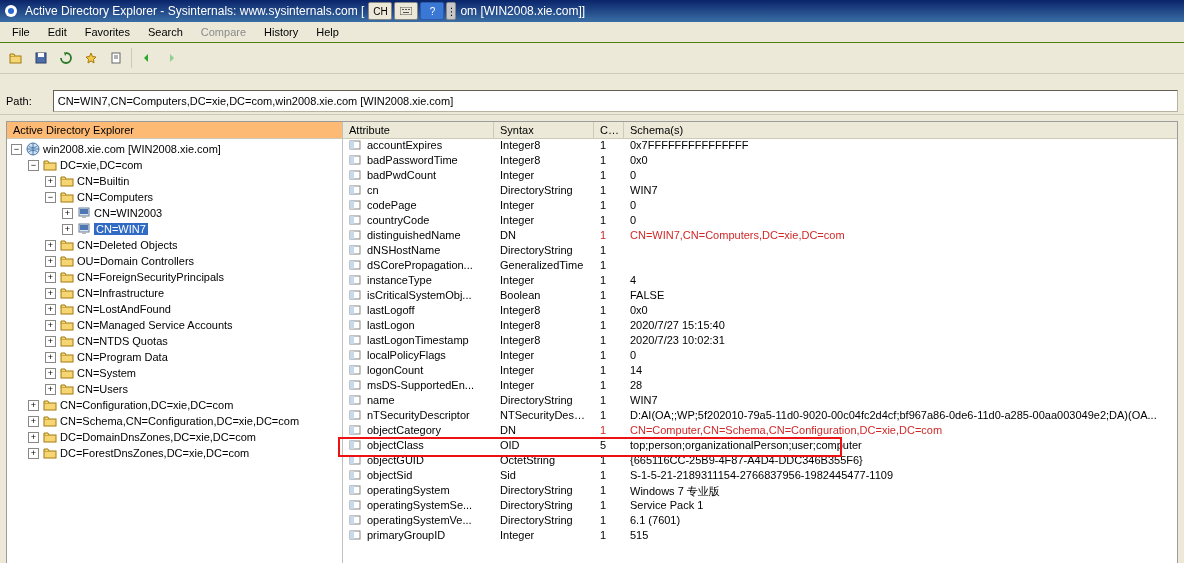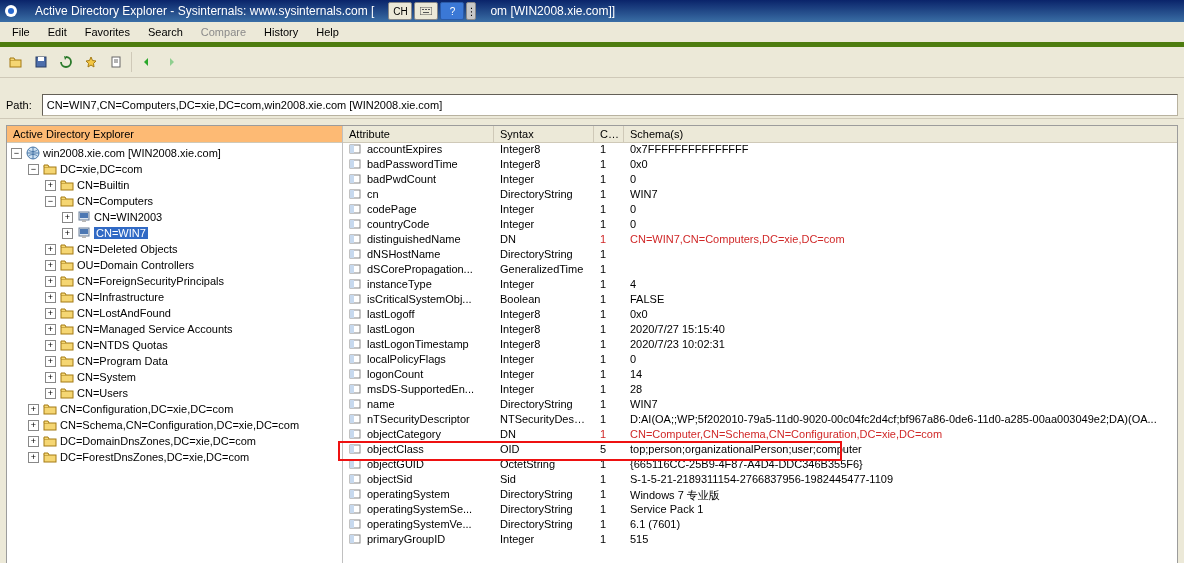--- a/index.html
+++ b/index.html
@@ -1,25 +1,25 @@
 <!DOCTYPE html>
 <html><head>
 <meta charset="utf-8">
 <style>
   html,body{margin:0;padding:0;font-family:"Tahoma","Microsoft Sans Serif",sans-serif;font-size:11px;color:#000;background:#fff;height:100%;width:1184px;overflow:hidden}
-  .titlebar{height:22px;background:linear-gradient(#0a246a,#3a6ea5);color:#fff;display:flex;align-items:center;padding:0 4px;gap:14px;font-size:12px}
+  .titlebar{height:22px;background:linear-gradient(#0a246a,#3a6ea5);color:#fff;display:flex;align-items:center;padding:0 4px;gap:4px;font-size:12px}
   .titlebar .overlay{display:flex;align-items:flex-end;gap:2px}
   .ov-btn{display:inline-flex;width:22px;height:16px;background:#ece9d8;border:1px solid #888;border-radius:2px;align-items:center;justify-content:center;font-size:10px;color:#000}
-  .menubar{height:20px;background:#ece9d8;display:flex;align-items:center;gap:2px;padding:0 4px;border-bottom:5px solid #4d7c0f}
+  .menubar{height:20px;background:#ece9d8;display:flex;align-items:center;gap:2px;padding:0 4px;border-bottom:1px solid #4d7c0f}
   .menubar span{padding:2px 8px;cursor:default}
   .menubar span[data-disabled="true"]{color:#8a8a8a}
   .toolbar{height:26px;background:#ece9d8;border-bottom:1px solid #cfc9b8;display:flex;align-items:center;gap:1px;padding:2px 4px}
   .tbtn{width:22px;height:22px;display:inline-flex;align-items:center;justify-content:center;border:1px solid transparent;border-radius:2px}
   .tsep{width:1px;height:20px;background:#cfc9b8;margin:0 2px}
-  .pathbar{height:26px;background:#ece9d8;border-bottom:1px solid #cfc9b8;display:flex;align-items:center;gap:10px;padding:0 6px}
+  .pathbar{height:26px;background:#ece9d8;border-bottom:1px solid #cfc9b8;display:flex;align-items:center;gap:21px;padding:0 6px}
   .pathbar input{flex:1;height:18px;border:1px inset #b8b2a0;background:#fff;padding:1px 4px;font:inherit}
   .workspace{position:relative;padding:6px;background:#ece9d8;height:489px;box-sizing:border-box}
   .content{display:flex;height:100%;background:#fff;border:1px solid #9c9c9c}
   
   .tree{width:335px;border-right:1px solid #c0c0c0;position:relative;overflow:hidden}
   .tree-title{background:#fdba74;border-bottom:1px solid #cfc9b8;padding:2px 6px}
   .tree-body{padding:2px 0;overflow:auto;max-height:458px}
   .tn{white-space:nowrap;display:flex;align-items:center;height:16px;padding-right:4px}
   .exp{width:9px;height:9px;border:1px solid #888;display:inline-flex;align-items:center;justify-content:center;font-size:9px;margin-right:4px;background:#fff;line-height:1}
   .ico{width:14px;height:14px;display:inline-block;margin-right:3px}

